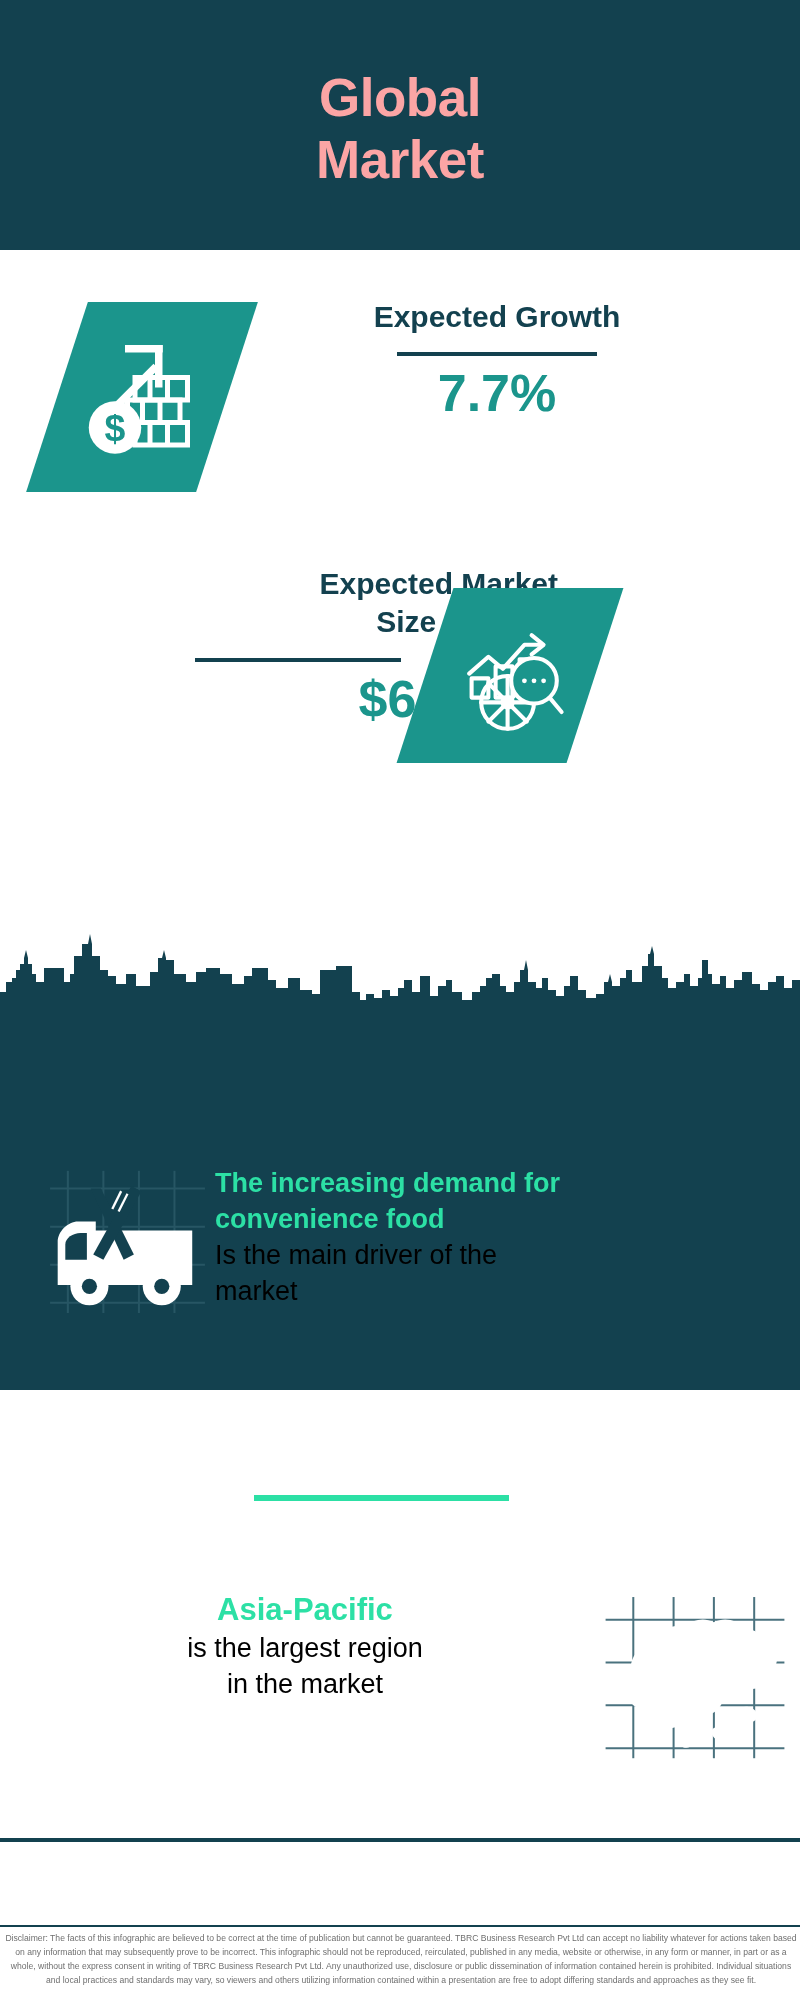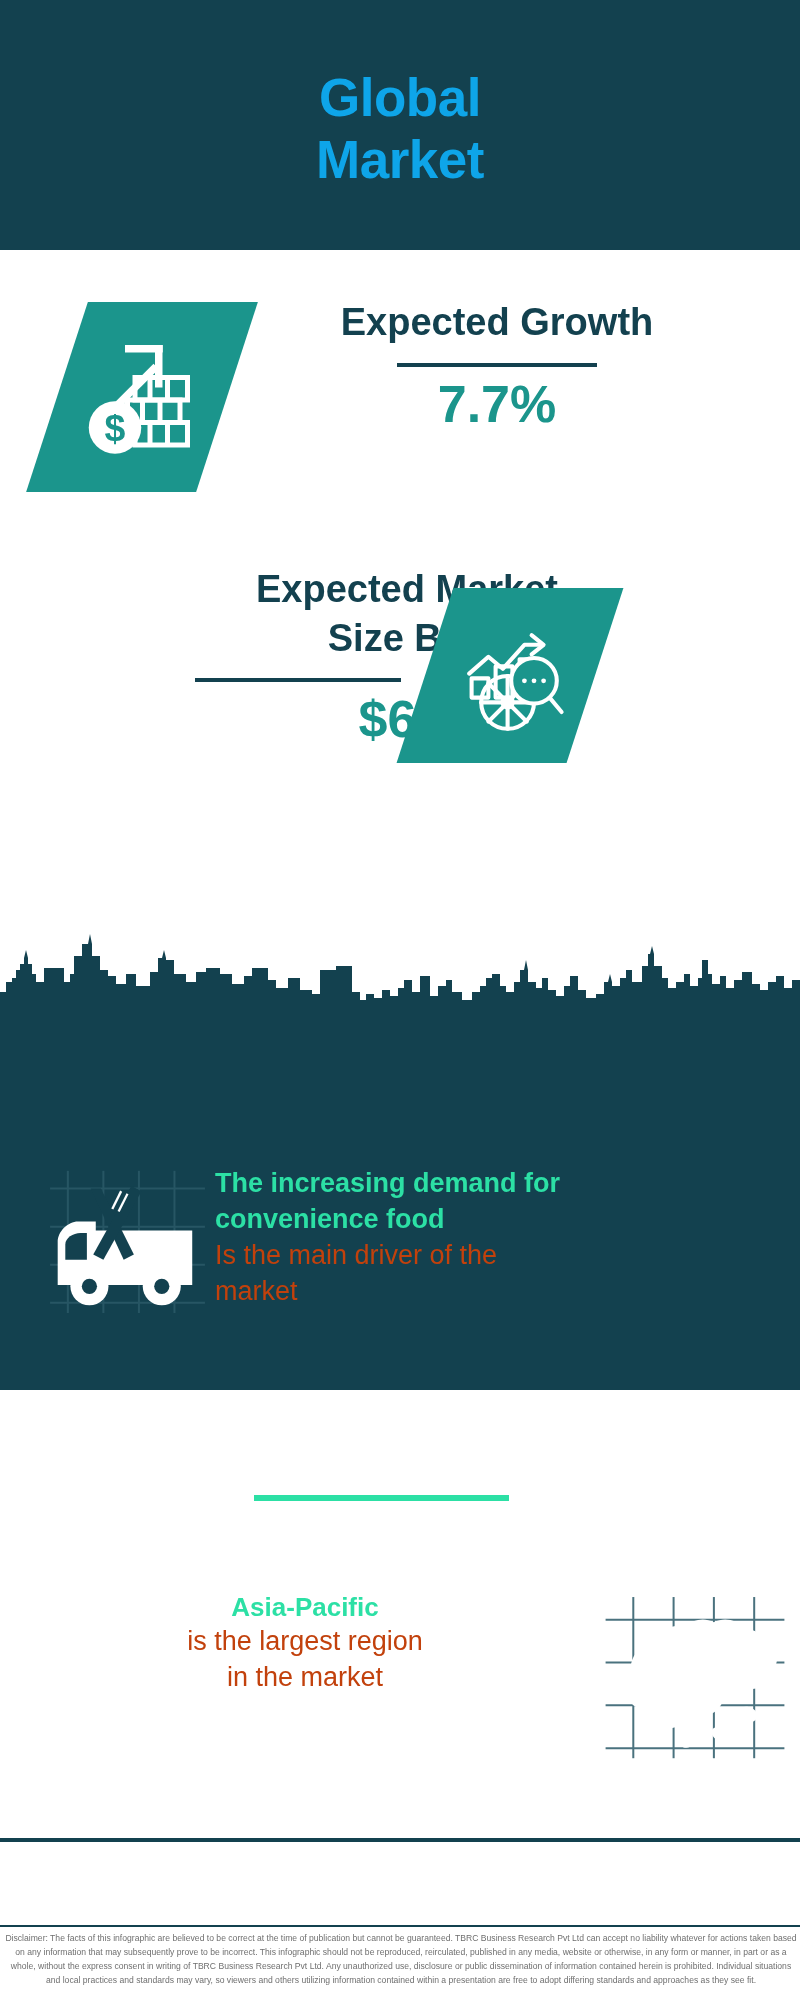--- a/index.html
+++ b/index.html
@@ -11,21 +11,21 @@
   }
   .page { position:relative; width:800px; height:2000px; background:#fff; }
 
   
   .header {
     position:absolute; left:0; top:0; width:800px; height:250px;
     background:#13414f;
     display:flex; align-items:center; justify-content:center;
   }
   .header-title {
-    color:#0ea5e9;
+    color:#fca5a5;
     font-size:53px;
     font-weight:bold;
     line-height:1.16;
     text-align:center;
     letter-spacing:-0.5px;
     padding:0 20px;
     margin-top:7px;
   }
   .header-title .ln { display:block; white-space:nowrap; }
 
@@ -44,21 +44,21 @@
     transform: skewX(18deg);
   }
 
   
   .growth-icon { left:57px; top:302px; width:170px; height:190px; }
   .growth-text {
     position:absolute; left:247px; top:298px; width:500px;
     text-align:center;
   }
   .stat-label {
-    color:#13414f; font-size:38px; font-weight:bold; line-height:1.28;
+    color:#13414f; font-size:30px; font-weight:bold; line-height:1.28;
   }
   .stat-rule {
     width:200px; height:4px; background:#13414f; margin:16px auto 10px auto;
   }
   .stat-rule.wide { width:206px; }
   .stat-value {
     color:#1b958c; font-size:52px; font-weight:bold; line-height:1.05;
   }
 
   
@@ -78,34 +78,34 @@
     background:#13414f;
   }
   .truck-icon { position:absolute; left:45px; top:1160px; width:165px; height:160px; }
   .driver-text {
     position:absolute; left:215px; top:1166px; width:550px; text-align:left;
   }
   .accent-line {
     color:#2ce0a5; font-size:27px; font-weight:bold; line-height:1.33;
   }
   .plain-line {
-    color:#c2410c; font-size:27px; font-weight:normal; line-height:1.33;
+    color:#000000; font-size:27px; font-weight:normal; line-height:1.33;
   }
 
   .mid-divider {
     position:absolute; left:254px; top:1495px; width:255px; height:6px;
     background:#2ce0a5;
   }
 
   
   .region-text {
     position:absolute; left:35px; top:1590px; width:540px; text-align:center;
   }
   .region-accent {
-    color:#2ce0a5; font-size:26px; font-weight:bold; line-height:1.32;
+    color:#2ce0a5; font-size:31px; font-weight:bold; line-height:1.32;
   }
   .map-icon { position:absolute; left:600px; top:1592px; width:190px; height:170px; }
 
   
   .footer-band {
     position:absolute; left:0; top:1838px; width:800px; height:4px; background:#13414f;
   }
   .footer {
     position:absolute; left:0; top:1842px; width:800px; height:78px; background:#fff;
   }

